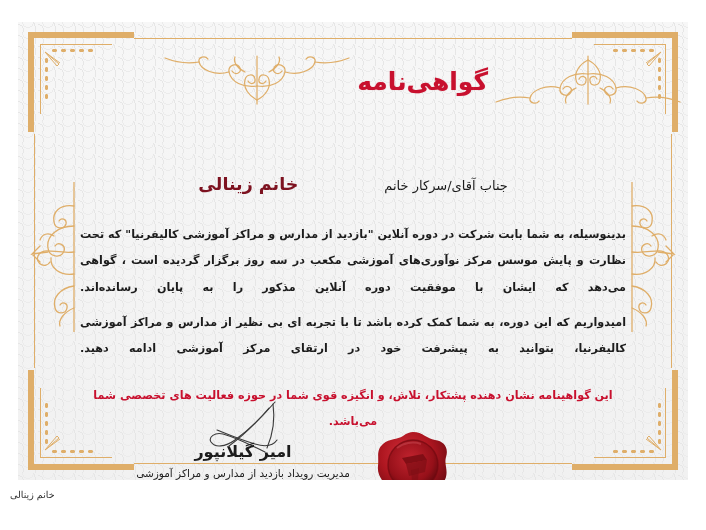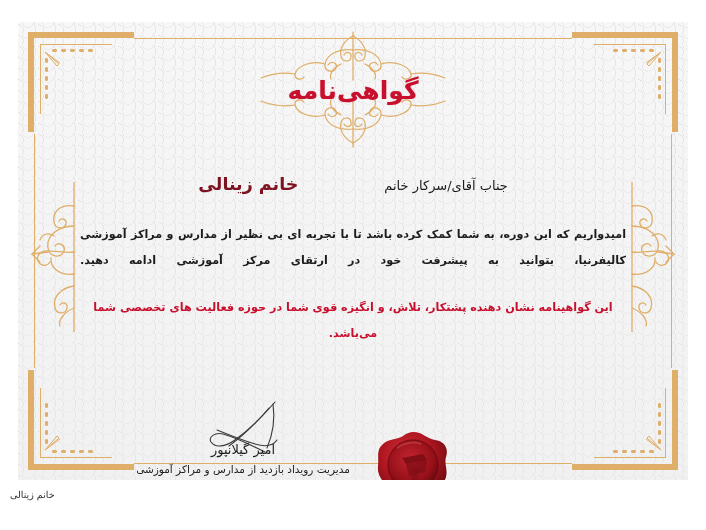--- a/index.html
+++ b/index.html
@@ -85,22 +85,22 @@
   .edge.top   { left: 116px; top: 16px;  height: 1px; width: 438px; }
   .edge.bottom{ left: 116px; bottom: 16px; height: 1px; width: 438px; }
 
   
   .vine { position: absolute; top: 160px; pointer-events: none; }
   .vine.left  { left: 6px; }
   .vine.right { right: 6px; transform: scaleX(-1); }
 
   
   .header {
-    position: absolute; left: 0; right: 0; top: 8px;
-    display: flex; flex-direction: column; align-items: center;
+    position: absolute; left: 0; right: 0; top: 32px;
+    display: flex; flex-direction: row; align-items: center;
   }
   .title-ornament-top, .title-ornament-bottom {
     line-height: 0;
   }
   .cert-title {
     color: #c8102e;
     font-size: 25px;
     font-weight: bold;
     letter-spacing: 0.5px;
     margin: -6px 0 -8px 0;
@@ -151,21 +151,21 @@
   
   .signature-block {
     position: absolute;
     left: 105px; top: 378px;
     width: 240px;
     text-align: center;
     direction: rtl;
   }
   .signature-mark { line-height: 0; margin-bottom: -22px; }
   .signer-name {
-    font-size: 13px; font-weight: normal; color: #1c1c1c;
+    font-size: 16px; font-weight: bold; color: #1c1c1c;
     position: relative; z-index: 2;
   }
   .signer-title {
     font-size: 10.5px; font-weight: normal; color: #1c1c1c;
     margin-top: 6px;
   }
 
   
   .wax-seal {
     position: absolute;
@@ -304,20 +304,21 @@
       </g>
     </svg>
   </div>
 
   <div class="salutation-row">
     <span class="salutation">جناب آقای/سرکار خانم</span>
     <span class="recipient-name">خانم زینالی</span>
   </div>
 
   <div class="body-text">
+    <p>بدینوسیله، به شما بابت شرکت در دوره آنلاین "بازدید از مدارس و مراکز آموزشی کالیفرنیا" که تحت نظارت و پایش موسس مرکز نوآوری‌های آموزشی مکعب در سه روز برگزار گردیده است ، گواهی می‌دهد که ایشان با موفقیت دوره آنلاین مذکور را به پایان رسانده‌اند.</p>
     <p>امیدواریم که این دوره، به شما کمک کرده باشد تا با تجربه ای بی نظیر از مدارس و مراکز آموزشی کالیفرنیا، بتوانید به پیشرفت خود در ارتقای مرکز آموزشی ادامه دهید.</p>
     <p class="highlight">این گواهینامه نشان دهنده پشتکار، تلاش، و انگیزه قوی شما در حوزه فعالیت های تخصصی شما می‌باشد.</p>
   </div>
 
   <div class="signature-block">
     <svg class="signature-mark" width="120" height="60" viewBox="0 0 120 60">
       <g fill="none" stroke="#3a3a3a" stroke-width="1.1" stroke-linecap="round">
         <path d="M92 2 C80 16 66 30 52 40 C42 47 32 48 28 42 C25 37 32 32 40 34 C54 38 70 46 82 52"></path>
         <path d="M86 8 C74 22 60 36 46 46"></path>
         <path d="M34 30 C44 34 58 40 72 44 C82 47 90 46 94 40"></path>

